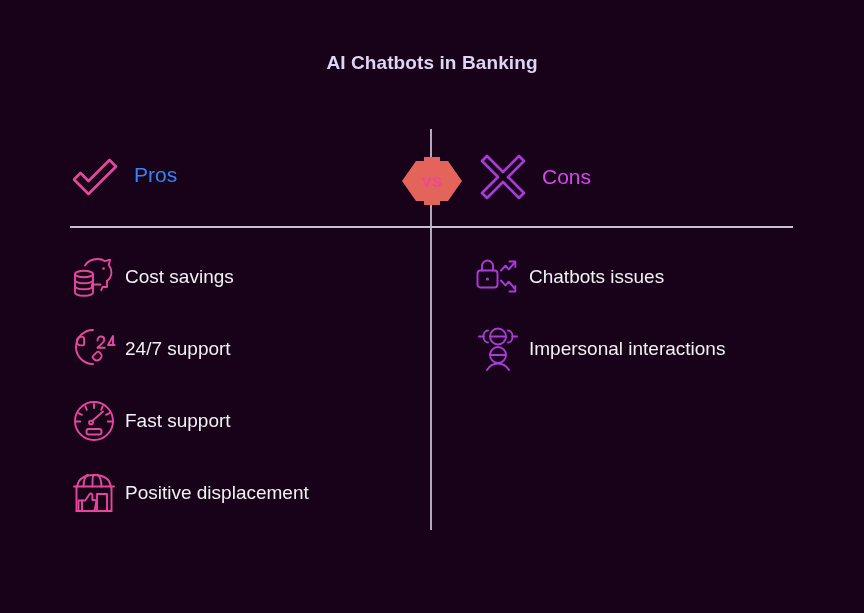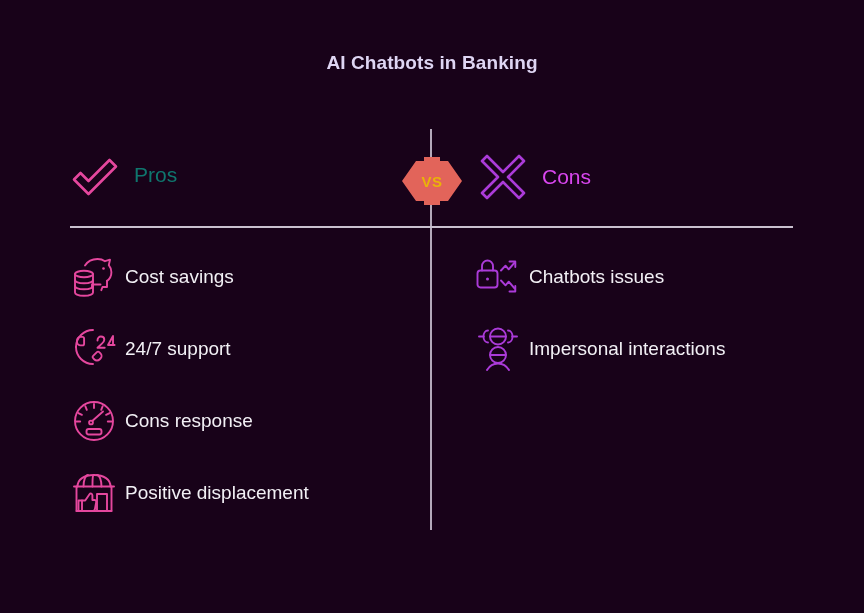--- a/index.html
+++ b/index.html
@@ -64,41 +64,41 @@
     display: flex;
     align-items: center;
     gap: 14px;
   }
   .head-group.pros { left: 70px; top: 0; }
   .head-group.cons { left: 478px; top: 2px; }
   .head-label {
     font-size: 21px;
     font-weight: 400;
   }
-  .head-label.pros { color: #0f766e; }
+  .head-label.pros { color: #3b82f6; }
   .head-label.cons { color: #d946ef; }
   .head-icon { width: 50px; height: 50px; display: block; }
 
   
   .vs-badge {
     position: absolute;
     left: 400px;
     top: 155px;
     width: 64px;
     height: 52px;
   }
   .vs-badge svg { display: block; width: 64px; height: 52px; }
   .vs-text {
     position: absolute;
     left: 0; top: 0;
     width: 64px; height: 52px;
     display: flex;
     align-items: center;
     justify-content: center;
-    color: #eab308;
+    color: #ec4899;
     font-size: 15px;
     font-weight: bold;
     letter-spacing: 0.6px;
   }
 
   
   .col {
     position: absolute;
     top: 249px;
   }
@@ -211,21 +211,21 @@
             <path d="M24 7v4"></path>
             <path d="M15.3 9.2l1.5 3.6"></path>
             <path d="M32.7 9.2l-1.5 3.6"></path>
             <path d="M8.4 16.1l3.5 1.7"></path>
             <path d="M39.6 16.1l-3.5 1.7"></path>
             <path d="M6.2 24.5h4"></path>
             <path d="M41.8 24.5h-4"></path>
           </g>
         </svg>
       </span>
-      <span class="item-label">Cons response</span>
+      <span class="item-label">Fast support</span>
     </div>
 
     <div class="item">
       <span class="item-icon">
         <svg viewBox="0 0 48 48" fill="none" xmlns="http://www.w3.org/2000/svg">
           <g stroke="#e5479e" stroke-width="1.9" stroke-linecap="round" stroke-linejoin="round">
             <path d="M4 17.5h40"></path>
             <path d="M7.5 17.5C7.5 10.5 14 6 24 6s16.5 4.5 16.5 11.5"></path>
             <path d="M13.5 17.5c0-6.5 2-11.5 4.5-11.5"></path>
             <path d="M22.5 17.5c0-6.5 0-11.5 1.5-11.5"></path>

